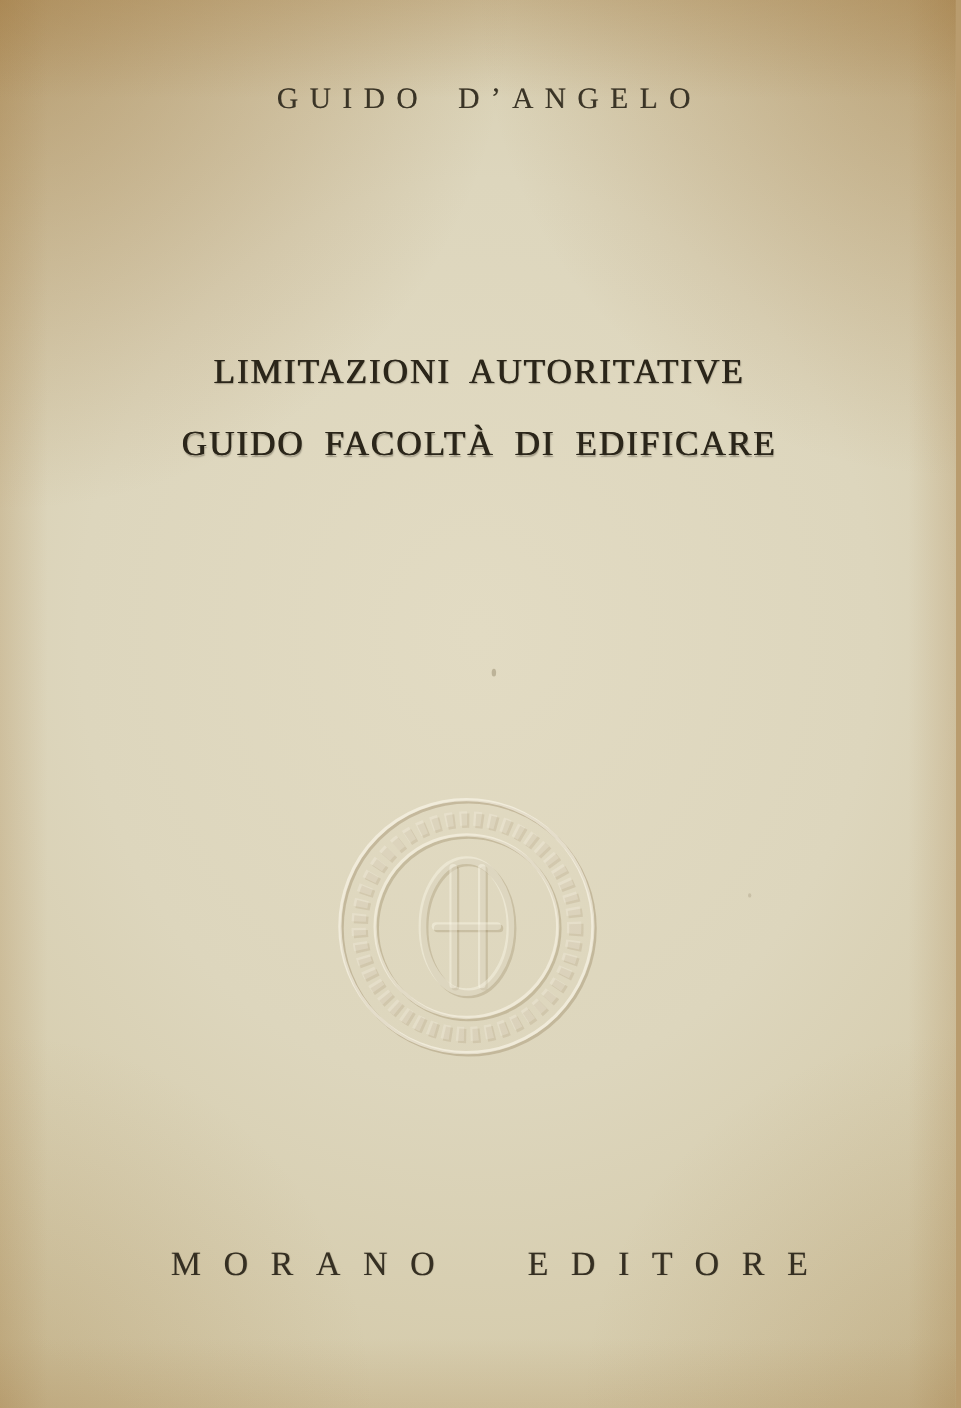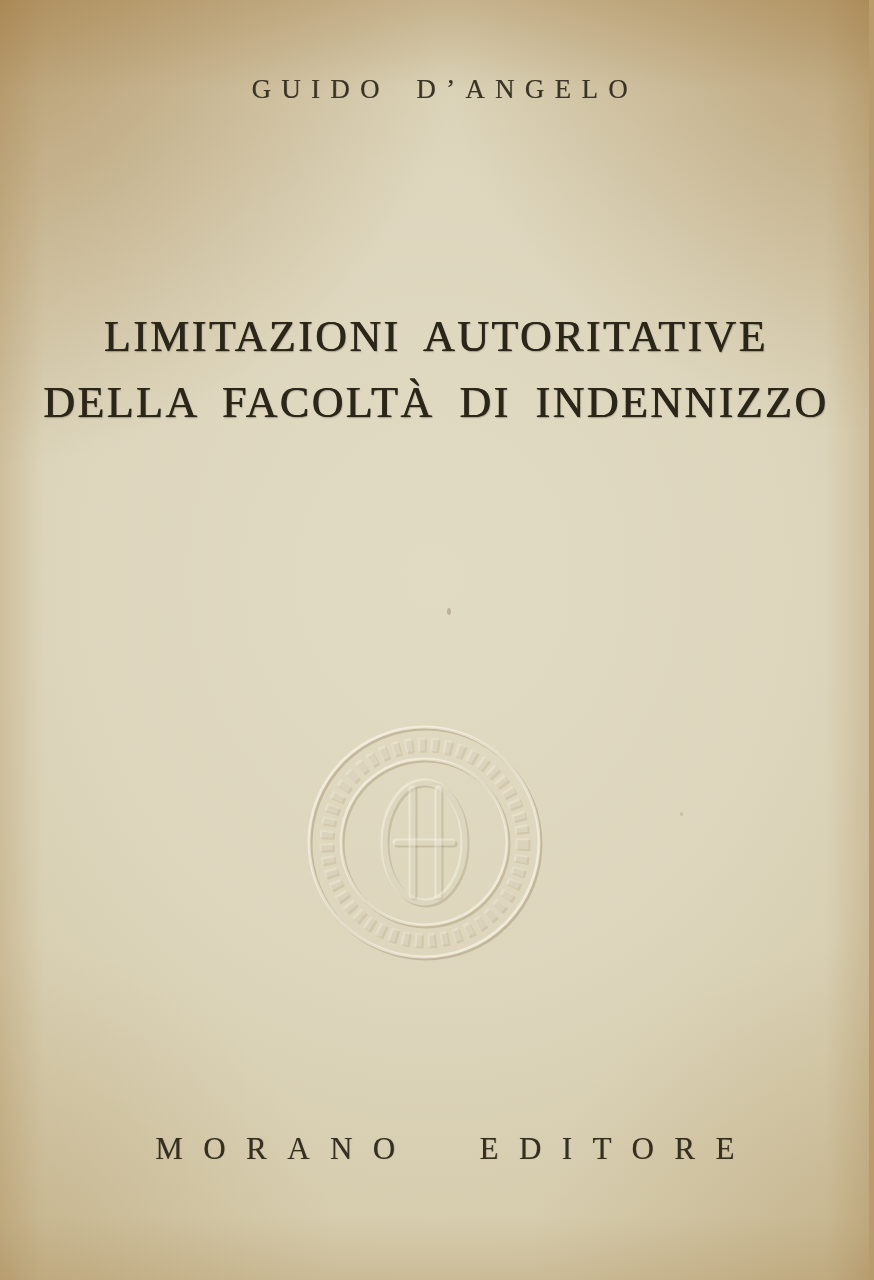--- a/index.html
+++ b/index.html
@@ -43,21 +43,21 @@
 
   .title-block {
     position: absolute;
     top: 304px;
     left: 0;
     width: 100%;
     text-align: center;
     color: #2b261a;
   }
   .title-line {
-    font-size: 44px;
+    font-size: 32px;
     line-height: 66px;
     letter-spacing: 0.055em;
     padding-left: 0.055em;
     word-spacing: 0.26em;
     white-space: nowrap;
     text-shadow:
       0.6px 0 0 currentColor,
       1px 1px 1.2px rgba(43,38,26,0.35);
   }
 
@@ -93,21 +93,21 @@
 </style>
 </head>
 <body>
 
 <div class="page">
 
   <div class="author">GUIDO D’ANGELO</div>
 
   <div class="title-block">
     <div class="title-line">LIMITAZIONI AUTORITATIVE</div>
-    <div class="title-line">DELLA FACOLTÀ DI INDENNIZZO</div>
+    <div class="title-line">GUIDO FACOLTÀ DI EDIFICARE</div>
   </div>
 
   <svg class="seal" viewBox="0 0 260 260" aria-hidden="true">
 
     <circle cx="131" cy="131" r="115" fill="none" stroke="rgba(140,118,80,0.32)" stroke-width="3"></circle>
     <circle cx="129" cy="129" r="115" fill="none" stroke="rgba(255,252,240,0.55)" stroke-width="3"></circle>
 
     <circle cx="131" cy="131" r="98" fill="none" stroke="rgba(140,118,80,0.16)" stroke-width="13" stroke-dasharray="7 6"></circle>
     <circle cx="129" cy="129" r="98" fill="none" stroke="rgba(255,252,240,0.22)" stroke-width="13" stroke-dasharray="7 6"></circle>
 

